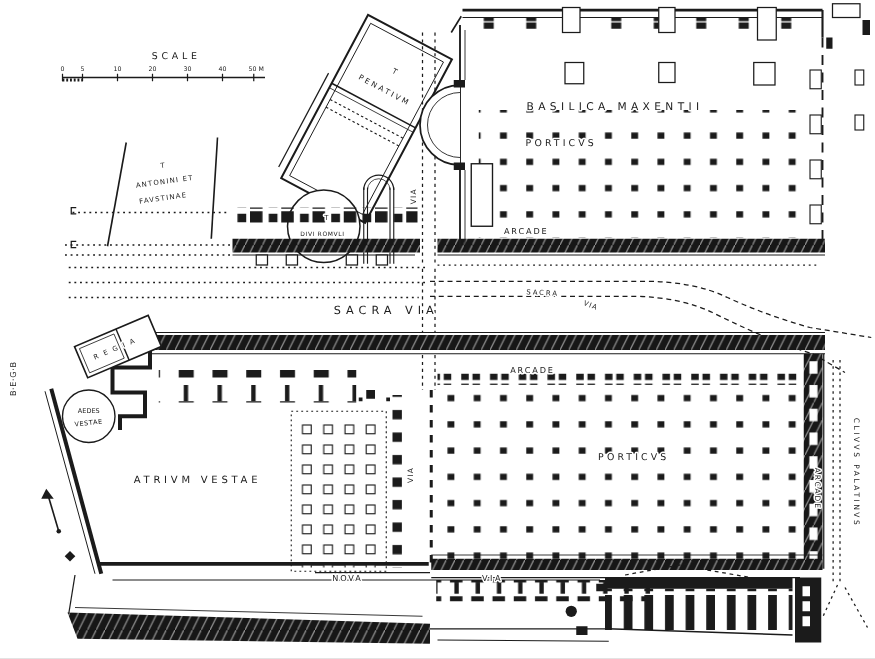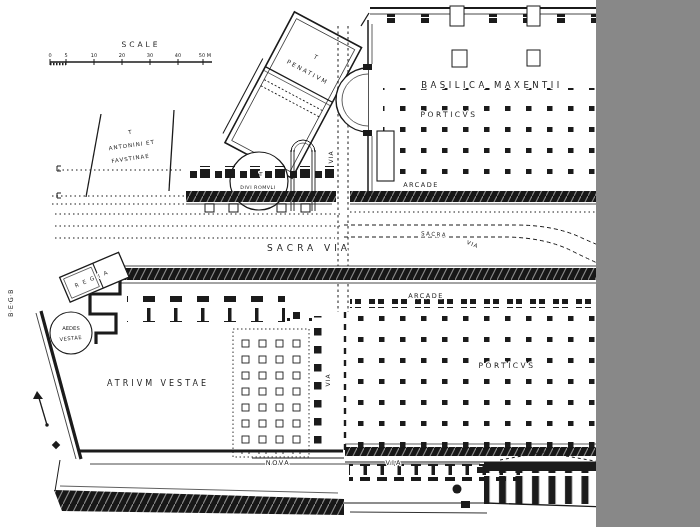--- a/index.html
+++ b/index.html
@@ -1,16 +1,16 @@
 <!DOCTYPE html>
 <html><head>
 <meta charset="utf-8">
 <style>
   html,body{margin:0;padding:0;background:#888;}
-  .stage{width:596px;height:527px;background:#ffffff;position:relative;overflow:hidden;
+  .stage{width:700px;height:527px;background:#ffffff;position:relative;overflow:hidden;
          font-family:"DejaVu Sans",sans-serif;text-decoration:underline;}
   svg{position:absolute;left:0;top:0;}
   .k{stroke:#1b1b1b;fill:none;}
   .f{fill:#1b1b1b;stroke:none;}
   .w{fill:#ffffff;stroke:#1b1b1b;}
   .t{fill:#1b1b1b;font-family:"DejaVu Sans",sans-serif;text-anchor:middle;
      paint-order:stroke;stroke:#ffffff;stroke-width:2.4px;stroke-linejoin:round;}
 </style>
 </head>
 <body>

